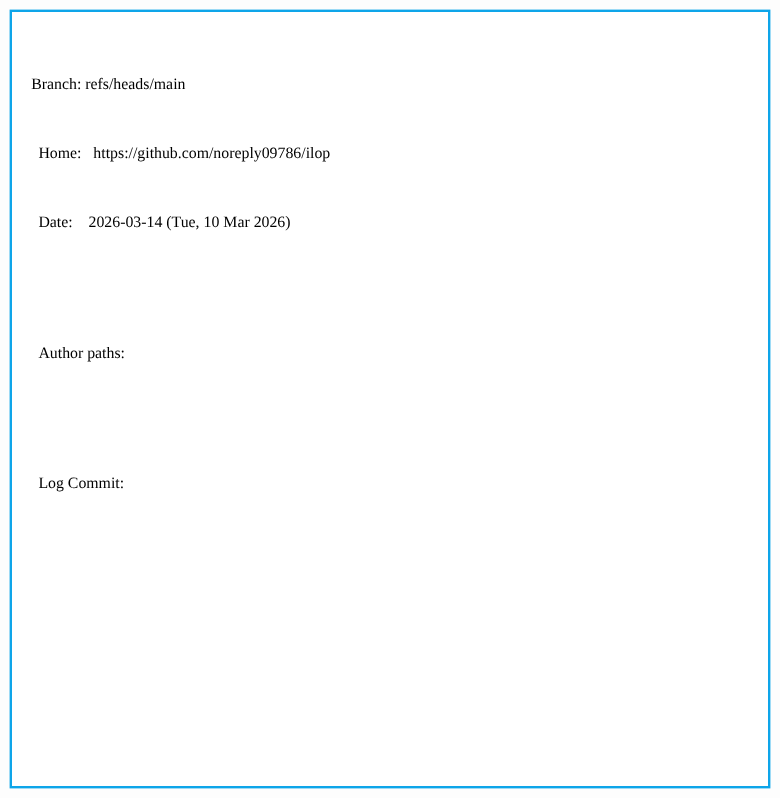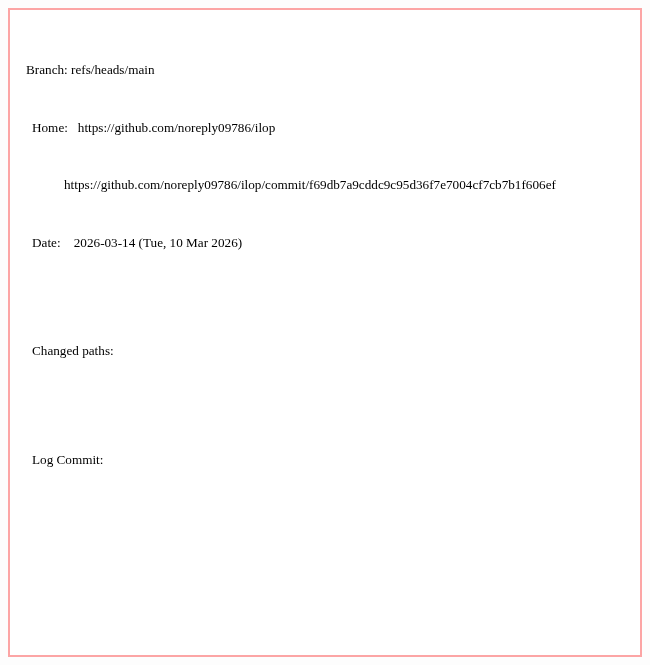--- a/index.html
+++ b/index.html
@@ -19,21 +19,21 @@
     width: 650px;
     height: 665px;
     box-sizing: border-box;
     background: #fdfdfd;
     padding: 8px;
   }
   .frame {
     box-sizing: border-box;
     width: 100%;
     height: 100%;
-    border: 2px solid #fca5a5;
+    border: 2px solid #0ea5e9;
     background: #ffffff;
     padding: 12px 16px 10px 16px;
     overflow: hidden;
   }
   .hdr {
     font-family: "Liberation Serif", serif;
     font-size: 13.2px;
     line-height: 1.45;
     white-space: pre;
   }
@@ -52,28 +52,27 @@
 </style>
 </head>
 <body>
 
 <div class="page">
   <div class="frame">
 
     <div class="hdr">
       <div class="row"><span>Branch:</span> <span>refs/heads/main</span></div>
       <div class="row indent1"><span>Home:</span>   <span>https://github.com/noreply09786/ilop</span></div>
-      <div class="row indent3"><span>https://github.com/noreply09786/ilop/commit/f69db7a9cddc9c95d36f7e7004cf7cb7b1f606ef</span></div>
       <div class="row indent1"><span>Date:</span>    <span>2026-03-14 (Tue, 10 Mar 2026)</span></div>
     </div>
 
     <div class="blank"></div>
 
     <div class="section">
-      <div class="row indent1">Changed paths:</div>
+      <div class="row indent1">Author paths:</div>
     </div>
 
     <div class="blank"></div>
 
     <div class="section">
       <div class="row indent1">Log Commit:</div>
       
       
     </div>
 

